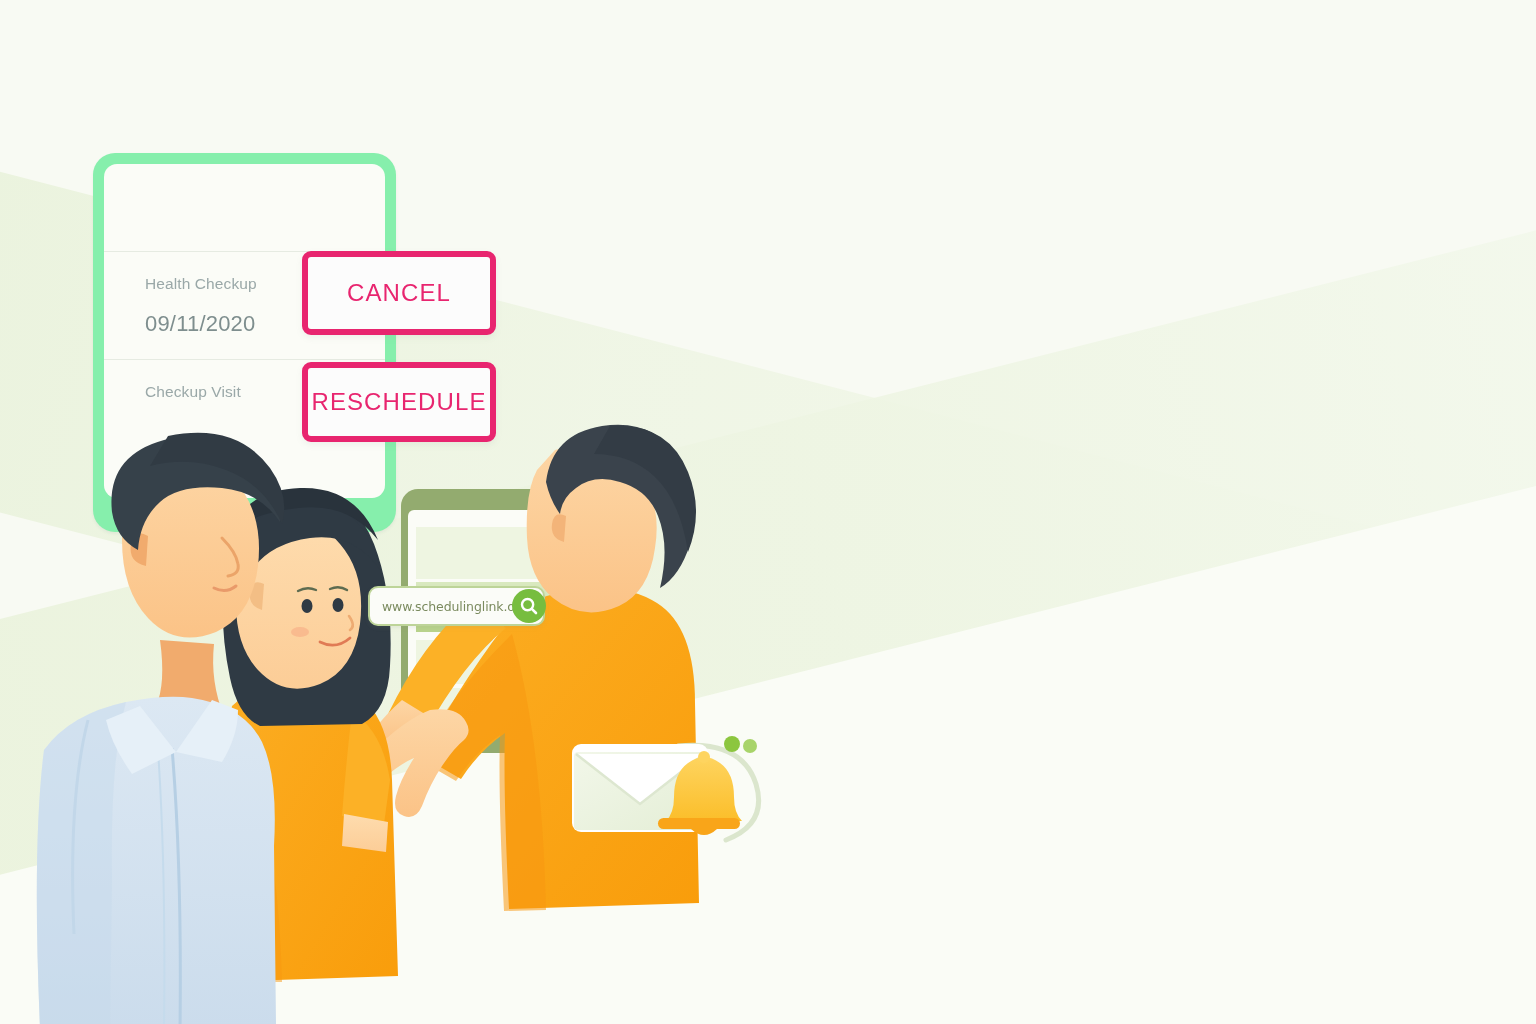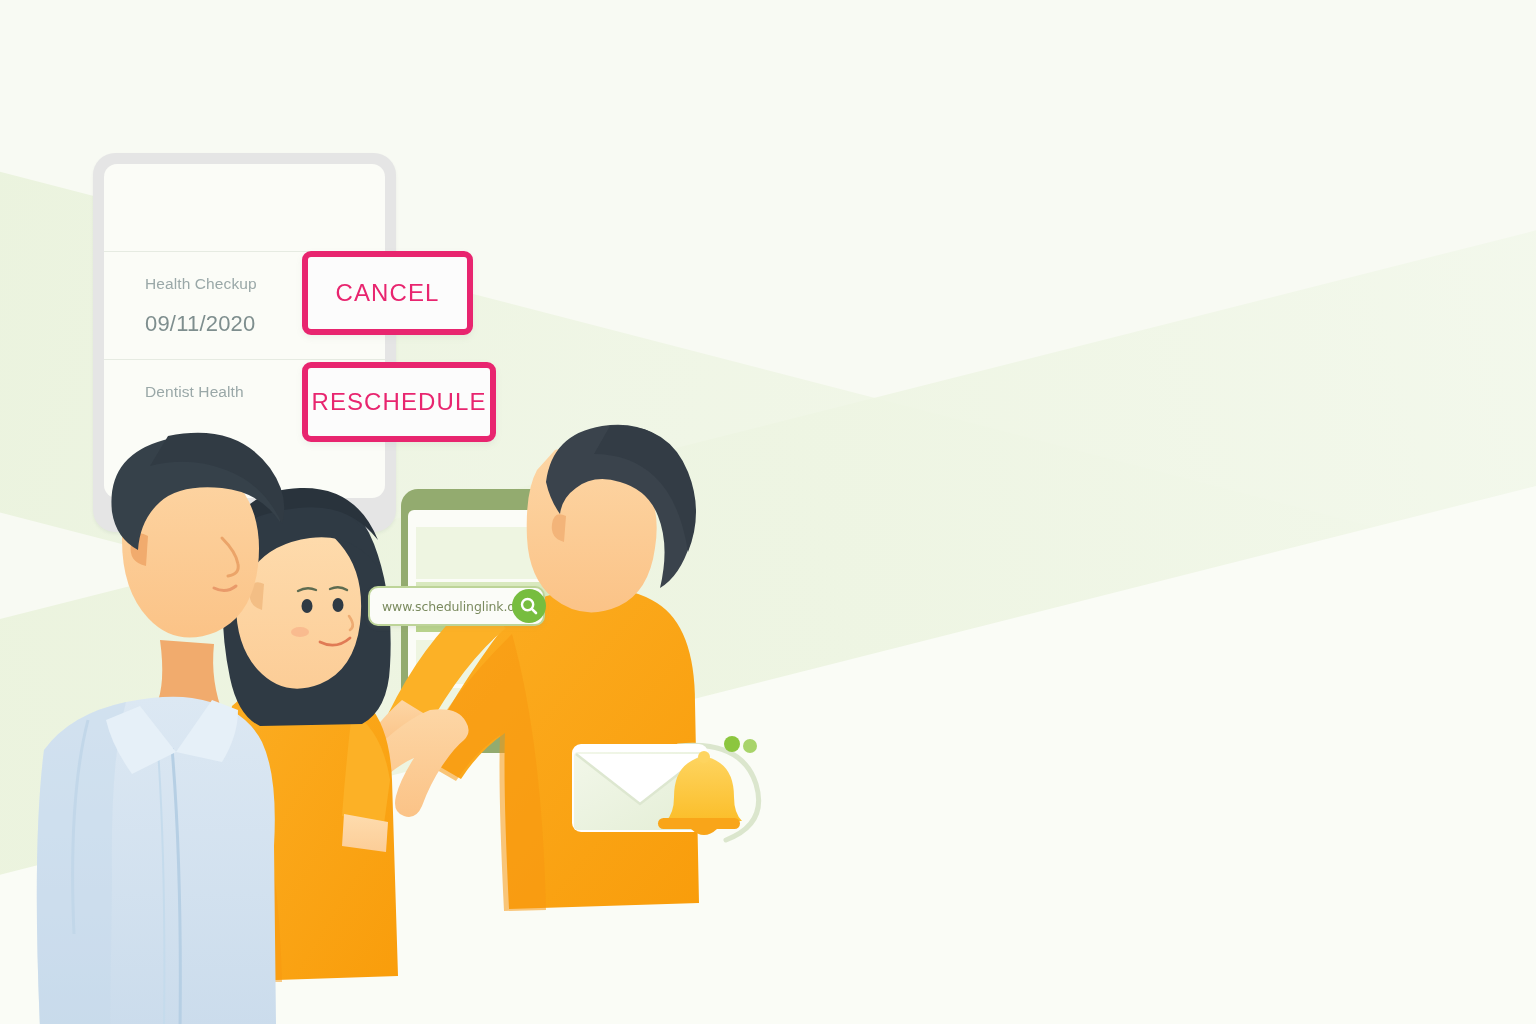--- a/index.html
+++ b/index.html
@@ -29,21 +29,21 @@
   .band-c{
     left:-120px;top:905px;width:2300px;height:620px;
     transform:rotate(-14.2deg);transform-origin:0 0;
     background:#fafcf6;
   }
 
   
   #tablet{
     position:absolute;left:93px;top:153px;width:303px;height:379px;
     border-radius:22px;
-    background:#e5e5e5;
+    background:#86efac;
     box-shadow:0 2px 3px rgba(120,140,140,.10);
   }
   #tablet-screen{
     position:absolute;left:11px;top:11px;right:11px;bottom:34px;
     background:#fbfcf7;border-radius:13px;overflow:hidden;
   }
   .appt-list{position:absolute;inset:0;}
   .appt-spacer{height:87px;}
   .appt-row{
     position:relative;height:108px;
@@ -72,21 +72,21 @@
     background:#fcfcfc;
     border:6px solid #e8256f;
     border-radius:9px;
     display:flex;align-items:center;justify-content:center;
     color:#e8256f;
     font-size:24px;
     letter-spacing:1.1px;
     font-weight:500;
     box-shadow:0 3px 6px rgba(140,150,140,.10);
   }
-  #btn-cancel{left:302px;top:251px;width:171px;height:84px;}
+  #btn-cancel{left:302px;top:251px;width:194px;height:84px;}
   #btn-reschedule{left:302px;top:362px;width:194px;height:80px;}
 
   
   #phone{
     position:absolute;left:401px;top:489px;width:164px;height:264px;
     border-radius:17px;background:#93ab6f;
   }
   #phone-screen{
     position:absolute;left:7px;top:21px;right:7px;bottom:28px;
     background:#fbfcf7;border-radius:6px;overflow:hidden;
@@ -142,21 +142,21 @@
     <div id="tablet-screen">
       <div class="appt-list">
         <div class="appt-spacer"></div>
 
         <div class="appt-row">
           <div class="appt-title">Health Checkup</div>
           <div class="appt-date">09/11/2020</div>
         </div>
 
         <div class="appt-row">
-          <div class="appt-title">Dentist Health</div>
+          <div class="appt-title">Checkup Visit</div>
         </div>
 
         <div class="appt-tail"></div>
       </div>
     </div>
     <div id="tablet-home"></div>
   </div>
 
   <div id="btn-cancel" class="act-btn">CANCEL</div>
   <div id="btn-reschedule" class="act-btn">RESCHEDULE</div>

